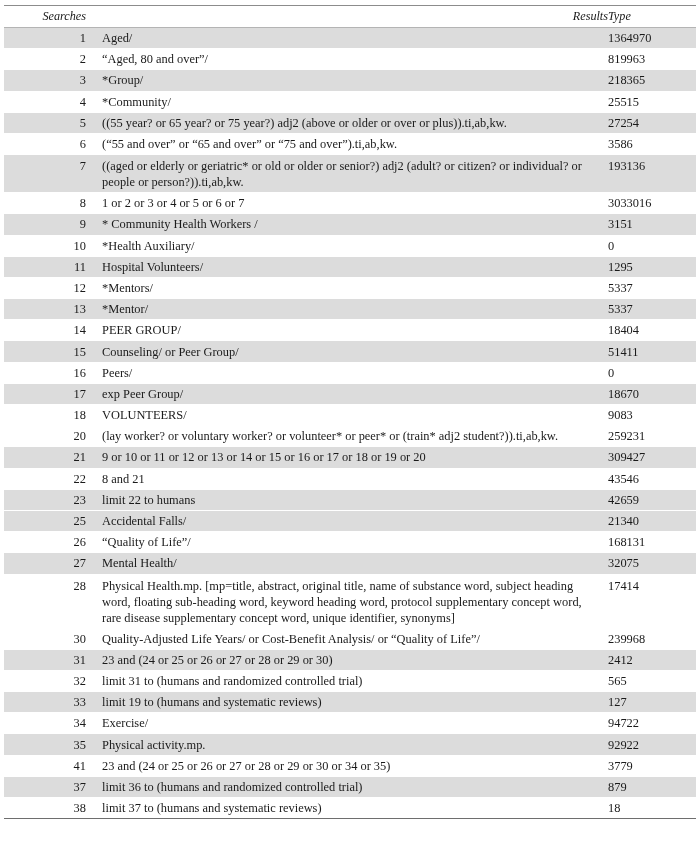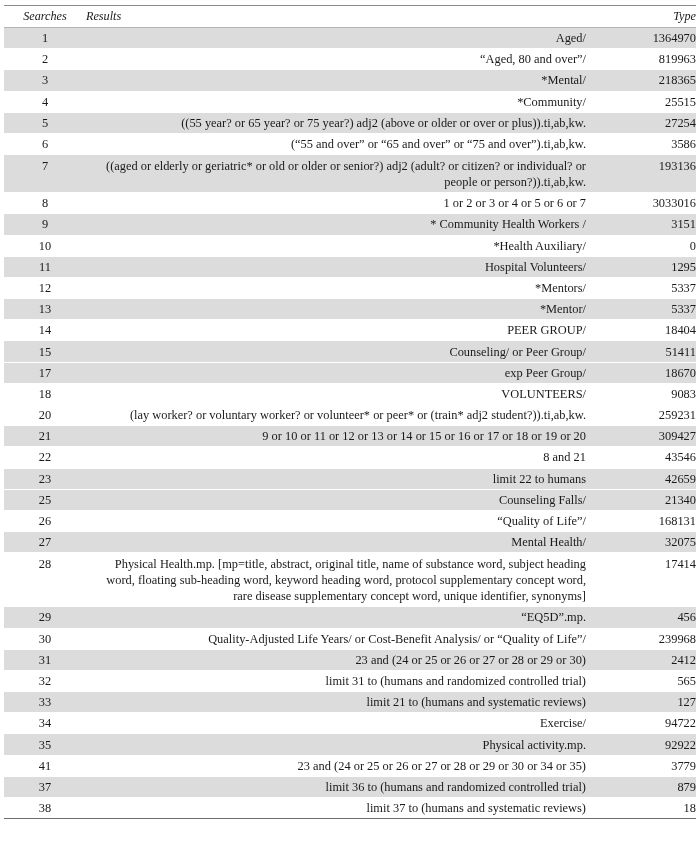--- a/index.html
+++ b/index.html
@@ -1,24 +1,24 @@
 <!DOCTYPE html>
 <html><head>
 <meta charset="utf-8">
 <style>
   html, body { margin: 0; padding: 0; background: #ffffff; }
   body { width: 700px; height: 868px; overflow: hidden; font-family: "Liberation Serif", "DejaVu Serif", serif; color: #1a1a1a; }
   .wrap { position: absolute; left: 4px; top: 5px; width: 692px; }
   table { width: 692px; border-collapse: collapse; table-layout: fixed; font-size: 12.4px; }
   thead tr { border-top: 1.5px solid #8c8c8c; border-bottom: 1.5px solid #b4b4b4; }
   thead th { font-style: italic; font-weight: normal; height: 21px; padding: 0; font-size: 12.2px; }
-  th.c-num, td.c-num { width: 82px; text-align: center; }
-  th.c-res { text-align: left; font-style: italic; }
-  td.c-res { text-align: right; padding-left: 16px; padding-right: 22px; }
-  th.c-type, td.c-type { width: 88px; text-align: right; }
+  th.c-num, td.c-num { width: 82px; text-align: right; }
+  th.c-res { text-align: right; font-style: italic; }
+  td.c-res { text-align: left; padding-left: 16px; padding-right: 22px; }
+  th.c-type, td.c-type { width: 88px; text-align: left; }
   tbody tr { height: 21.2px; }
   tbody td { padding: 0; vertical-align: middle; line-height: 16px; }
   tbody tr.multi td { vertical-align: top; padding-top: 3px; padding-bottom: 2px; }
   tbody tr.shade td { background: #dcdcdc; }
   tbody tr { border-bottom: 1px solid #ffffff; }
   tbody tr:last-child { border-bottom: 1.5px solid #6e6e6e; }
 </style>
 </head>
 <body>
 
@@ -37,21 +37,21 @@
           <td class="c-res">Aged/</td>
           <td class="c-type">1364970</td>
         </tr>
       <tr>
           <td class="c-num">2</td>
           <td class="c-res">“Aged, 80 and over”/</td>
           <td class="c-type">819963</td>
         </tr>
       <tr class="shade">
           <td class="c-num">3</td>
-          <td class="c-res">*Mental/</td>
+          <td class="c-res">*Group/</td>
           <td class="c-type">218365</td>
         </tr>
       <tr>
           <td class="c-num">4</td>
           <td class="c-res">*Community/</td>
           <td class="c-type">25515</td>
         </tr>
       <tr class="shade">
           <td class="c-num">5</td>
           <td class="c-res">((55 year? or 65 year? or 75 year?) adj2 (above or older or over or plus)).ti,ab,kw.</td>
@@ -100,20 +100,25 @@
       <tr>
           <td class="c-num">14</td>
           <td class="c-res">PEER GROUP/</td>
           <td class="c-type">18404</td>
         </tr>
       <tr class="shade">
           <td class="c-num">15</td>
           <td class="c-res">Counseling/ or Peer Group/</td>
           <td class="c-type">51411</td>
         </tr>
+      <tr>
+          <td class="c-num">16</td>
+          <td class="c-res">Peers/</td>
+          <td class="c-type">0</td>
+        </tr>
       <tr class="shade">
           <td class="c-num">17</td>
           <td class="c-res">exp Peer Group/</td>
           <td class="c-type">18670</td>
         </tr>
       <tr>
           <td class="c-num">18</td>
           <td class="c-res">VOLUNTEERS/</td>
           <td class="c-type">9083</td>
         </tr>
@@ -132,61 +137,56 @@
           <td class="c-res">8 and 21</td>
           <td class="c-type">43546</td>
         </tr>
       <tr class="shade">
           <td class="c-num">23</td>
           <td class="c-res">limit 22 to humans</td>
           <td class="c-type">42659</td>
         </tr>
       <tr class="shade">
           <td class="c-num">25</td>
-          <td class="c-res">Counseling Falls/</td>
+          <td class="c-res">Accidental Falls/</td>
           <td class="c-type">21340</td>
         </tr>
       <tr>
           <td class="c-num">26</td>
           <td class="c-res">“Quality of Life”/</td>
           <td class="c-type">168131</td>
         </tr>
       <tr class="shade">
           <td class="c-num">27</td>
           <td class="c-res">Mental Health/</td>
           <td class="c-type">32075</td>
         </tr>
       <tr class="multi" style="height:54px">
           <td class="c-num">28</td>
           <td class="c-res">Physical Health.mp. [mp=title, abstract, original title, name of substance word, subject heading word, floating sub-heading word, keyword heading word, protocol supplementary concept word, rare disease supplementary concept word, unique identifier, synonyms]</td>
           <td class="c-type">17414</td>
         </tr>
-      <tr class="shade">
-          <td class="c-num">29</td>
-          <td class="c-res">“EQ5D”.mp.</td>
-          <td class="c-type">456</td>
-        </tr>
       <tr>
           <td class="c-num">30</td>
           <td class="c-res">Quality-Adjusted Life Years/ or Cost-Benefit Analysis/ or “Quality of Life”/</td>
           <td class="c-type">239968</td>
         </tr>
       <tr class="shade">
           <td class="c-num">31</td>
           <td class="c-res">23 and (24 or 25 or 26 or 27 or 28 or 29 or 30)</td>
           <td class="c-type">2412</td>
         </tr>
       <tr>
           <td class="c-num">32</td>
           <td class="c-res">limit 31 to (humans and randomized controlled trial)</td>
           <td class="c-type">565</td>
         </tr>
       <tr class="shade">
           <td class="c-num">33</td>
-          <td class="c-res">limit 21 to (humans and systematic reviews)</td>
+          <td class="c-res">limit 19 to (humans and systematic reviews)</td>
           <td class="c-type">127</td>
         </tr>
       <tr>
           <td class="c-num">34</td>
           <td class="c-res">Exercise/</td>
           <td class="c-type">94722</td>
         </tr>
       <tr class="shade">
           <td class="c-num">35</td>
           <td class="c-res">Physical activity.mp.</td>

